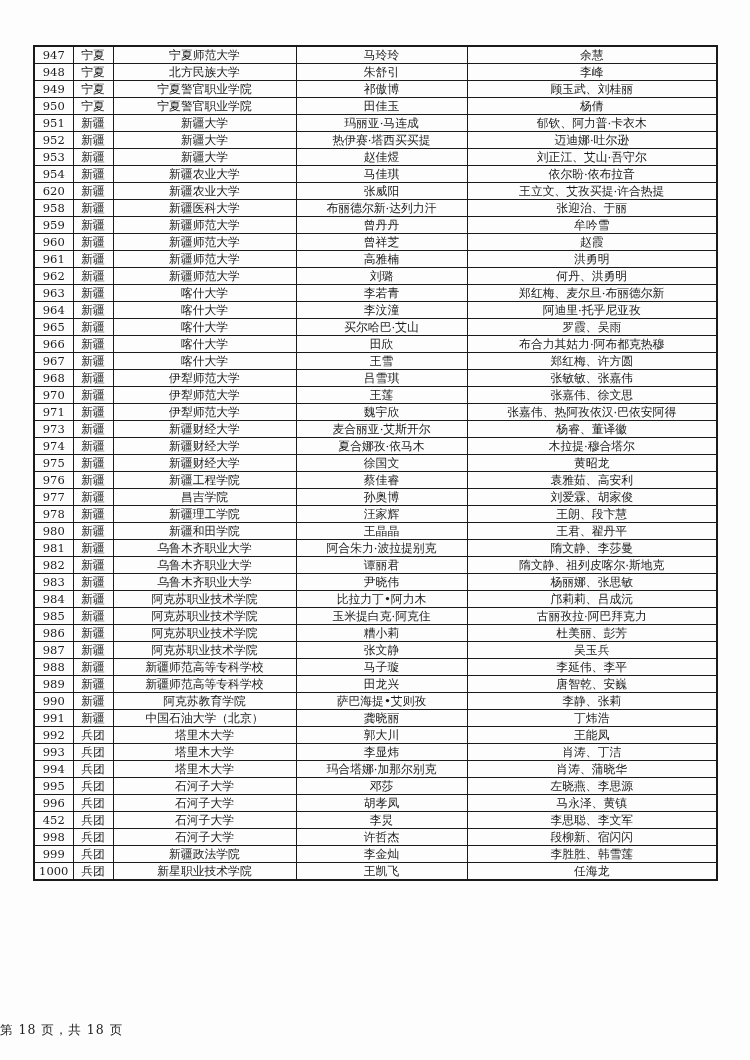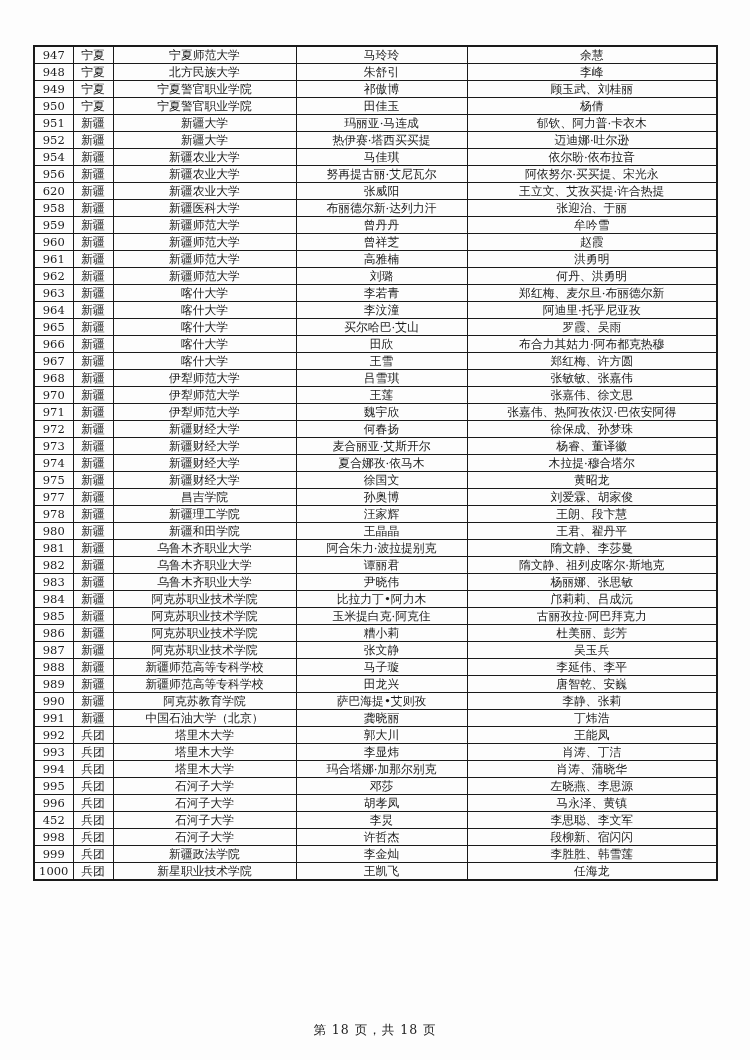--- a/index.html
+++ b/index.html
@@ -38,21 +38,20 @@
     white-space: nowrap;
     overflow: hidden;
     color: #1b1b1b;
   }
   table.results td.c-rank { font-size: 11.5px; }
   .footer {
     position: absolute;
     left: 0;
     top: 1022px;
     width: 750px;
-    text-align: center;
     font-size: 12.5px;
     letter-spacing: 1px;
     color: #222;
   }
 </style>
 </head>
 <body>
 
 <div class="page">
 
@@ -101,34 +100,34 @@
           <td class="c-teachers">郁钦、阿力普·卡衣木</td>
         </tr>
         <tr>
           <td class="c-rank">952</td>
           <td class="c-prov">新疆</td>
           <td class="c-school">新疆大学</td>
           <td class="c-student">热伊赛·塔西买买提</td>
           <td class="c-teachers">迈迪娜·吐尔逊</td>
         </tr>
         <tr>
+          <td class="c-rank">953</td>
+          <td class="c-prov">新疆</td>
+          <td class="c-school">新疆大学</td>
+          <td class="c-student">赵佳煜</td>
+          <td class="c-teachers">刘正江、艾山·吾守尔</td>
+        </tr>
+        <tr>
           <td class="c-rank">954</td>
           <td class="c-prov">新疆</td>
           <td class="c-school">新疆农业大学</td>
           <td class="c-student">马佳琪</td>
           <td class="c-teachers">依尔盼·依布拉音</td>
         </tr>
         <tr>
-          <td class="c-rank">956</td>
-          <td class="c-prov">新疆</td>
-          <td class="c-school">新疆农业大学</td>
-          <td class="c-student">努再提古丽·艾尼瓦尔</td>
-          <td class="c-teachers">阿依努尔·买买提、宋光永</td>
-        </tr>
-        <tr>
           <td class="c-rank">620</td>
           <td class="c-prov">新疆</td>
           <td class="c-school">新疆农业大学</td>
           <td class="c-student">张威阳</td>
           <td class="c-teachers">王立文、艾孜买提·许合热提</td>
         </tr>
         <tr>
           <td class="c-rank">958</td>
           <td class="c-prov">新疆</td>
           <td class="c-school">新疆医科大学</td>
@@ -213,46 +212,46 @@
           <td class="c-teachers">张嘉伟、徐文思</td>
         </tr>
         <tr>
           <td class="c-rank">971</td>
           <td class="c-prov">新疆</td>
           <td class="c-school">伊犁师范大学</td>
           <td class="c-student">魏宇欣</td>
           <td class="c-teachers">张嘉伟、热阿孜依汉·巴依安阿得</td>
         </tr>
         <tr>
-          <td class="c-rank">972</td>
-          <td class="c-prov">新疆</td>
-          <td class="c-school">新疆财经大学</td>
-          <td class="c-student">何春扬</td>
-          <td class="c-teachers">徐保成、孙梦珠</td>
-        </tr>
-        <tr>
           <td class="c-rank">973</td>
           <td class="c-prov">新疆</td>
           <td class="c-school">新疆财经大学</td>
           <td class="c-student">麦合丽亚·艾斯开尔</td>
           <td class="c-teachers">杨睿、董译徽</td>
         </tr>
         <tr>
           <td class="c-rank">974</td>
           <td class="c-prov">新疆</td>
           <td class="c-school">新疆财经大学</td>
           <td class="c-student">夏合娜孜·依马木</td>
           <td class="c-teachers">木拉提·穆合塔尔</td>
         </tr>
         <tr>
           <td class="c-rank">975</td>
           <td class="c-prov">新疆</td>
           <td class="c-school">新疆财经大学</td>
           <td class="c-student">徐国文</td>
           <td class="c-teachers">黄昭龙</td>
+        </tr>
+        <tr>
+          <td class="c-rank">976</td>
+          <td class="c-prov">新疆</td>
+          <td class="c-school">新疆工程学院</td>
+          <td class="c-student">蔡佳睿</td>
+          <td class="c-teachers">袁雅茹、高安利</td>
         </tr>
         <tr>
           <td class="c-rank">977</td>
           <td class="c-prov">新疆</td>
           <td class="c-school">昌吉学院</td>
           <td class="c-student">孙奥博</td>
           <td class="c-teachers">刘爱霖、胡家俊</td>
         </tr>
         <tr>
           <td class="c-rank">978</td>

